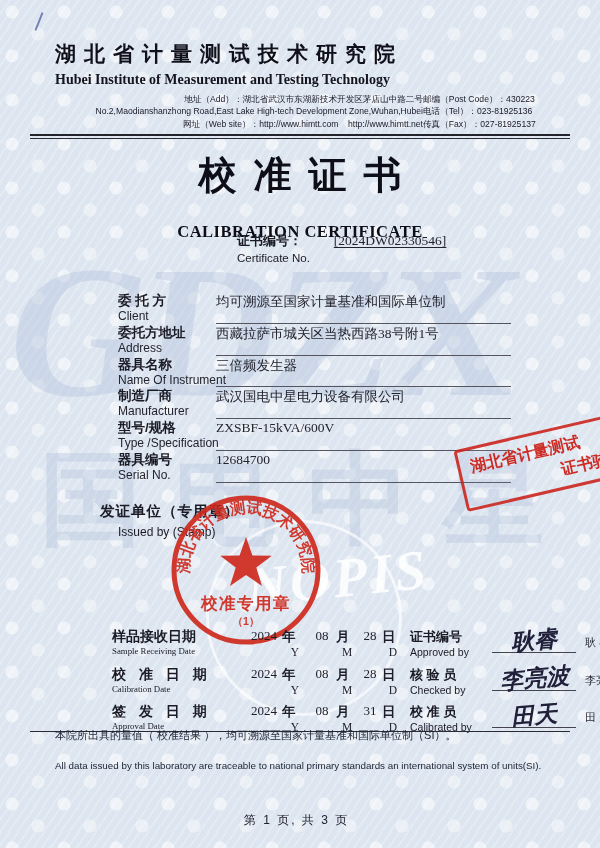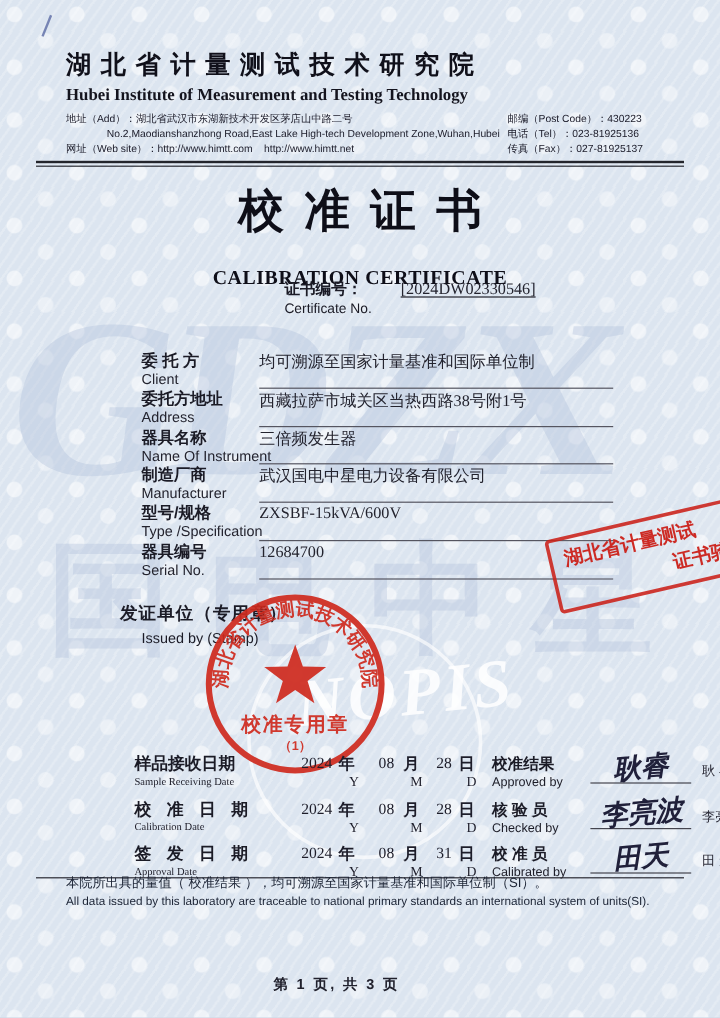--- a/index.html
+++ b/index.html
@@ -29,21 +29,21 @@
     font-family:"Liberation Serif","DejaVu Serif",serif;
     color:rgba(255,255,255,.85);letter-spacing:3px;transform:rotate(-6deg);}
   .pen-mark{left:38px;top:12px;width:2px;height:19px;background:#51629f;opacity:.75;transform:rotate(22deg);}
 
   
   .header{left:55px;top:40px;width:515px;}
   .inst-cn{font-size:21px;font-weight:bold;letter-spacing:8px;color:#10101a;white-space:nowrap;}
   .inst-en{font-family:"Liberation Serif","DejaVu Serif",serif;font-weight:bold;font-size:14px;margin-top:4px;color:#14141e;}
   .addr{display:flex;margin-top:5px;font-size:8.6px;line-height:1.45;color:#1a1a28;}
   .addr-left{width:368px;flex-shrink:0;}
-  .addr-line{white-space:pre;}
+  .addr-line{white-space:pre;text-align:right;}
   .addr-en{padding-left:34px;}
   .addr-right{white-space:nowrap;}
   .rule-double{left:30px;top:134px;width:540px;height:2px;border-top:2.5px solid #23252c;border-bottom:1.2px solid #2a2c34;}
 
   
   .title-wrap{left:0;top:150px;width:600px;text-align:center;}
   .title-cn{font-family:"Liberation Serif","DejaVu Serif",serif;font-size:38px;font-weight:bold;
     letter-spacing:17px;text-indent:17px;color:#0e0e18;}
   .title-en{font-family:"Liberation Serif","DejaVu Serif",serif;font-size:16.5px;font-weight:bold;
     margin-top:21px;letter-spacing:.5px;color:#0e0e18;}
@@ -95,22 +95,22 @@
   .sig{flex:1;display:flex;align-items:flex-end;}
   .sig-line{display:inline-block;width:84px;border-bottom:1px solid #44444e;text-align:center;}
   .handwritten{display:inline-block;font-family:"DejaVu Serif","Liberation Serif",serif;
     font-style:italic;font-weight:bold;font-size:23px;color:#20203a;transform:rotate(-5deg);line-height:1;}
   .printed{font-size:11px;color:#2c2c38;margin-left:9px;padding-bottom:3px;white-space:nowrap;}
 
   
   .footer-rule{left:30px;top:731px;width:540px;border-top:1.6px solid #2a2a32;}
   .footer-text{left:55px;top:728px;width:510px;}
   .f-cn{font-size:11px;color:#1b2334;white-space:pre;}
-  .f-en{font-size:9.8px;margin-top:3px;color:#1b2334;}
-  .page-num{left:0;top:812px;width:561px;text-align:center;font-size:12px;font-weight:bold;
+  .f-en{font-size:9.8px;margin-top:17px;color:#1b2334;}
+  .page-num{left:16px;top:812px;width:561px;text-align:center;font-size:12px;font-weight:normal;
     letter-spacing:2px;color:#20202c;}
 
   .stamp text, .stamp textPath{font-family:"Liberation Sans","DejaVu Sans",sans-serif;}
 </style>
 </head>
 <body>
 
 <div class="page">
 
   <div class="abs z1 wm-logo">GDZX</div>
@@ -235,21 +235,21 @@
           <span class="u">日</span>
           <span></span>
             <span class="ymd">Y</span>
           <span></span>
             <span class="ymd">M</span>
           <span></span>
             <span class="ymd">D</span>
         </div>
       </div>
       <div class="s-label">
-        <div class="s-cn">校准结果</div>
+        <div class="s-cn">证书编号</div>
         <div class="s-en">Approved by</div>
       </div>
       <div class="sig">
         <span class="sig-line"><span class="handwritten">耿睿</span></span>
         <span class="printed">耿 睿</span>
       </div>
     </div>
 
     <div class="trow">
       <div class="d-label">

